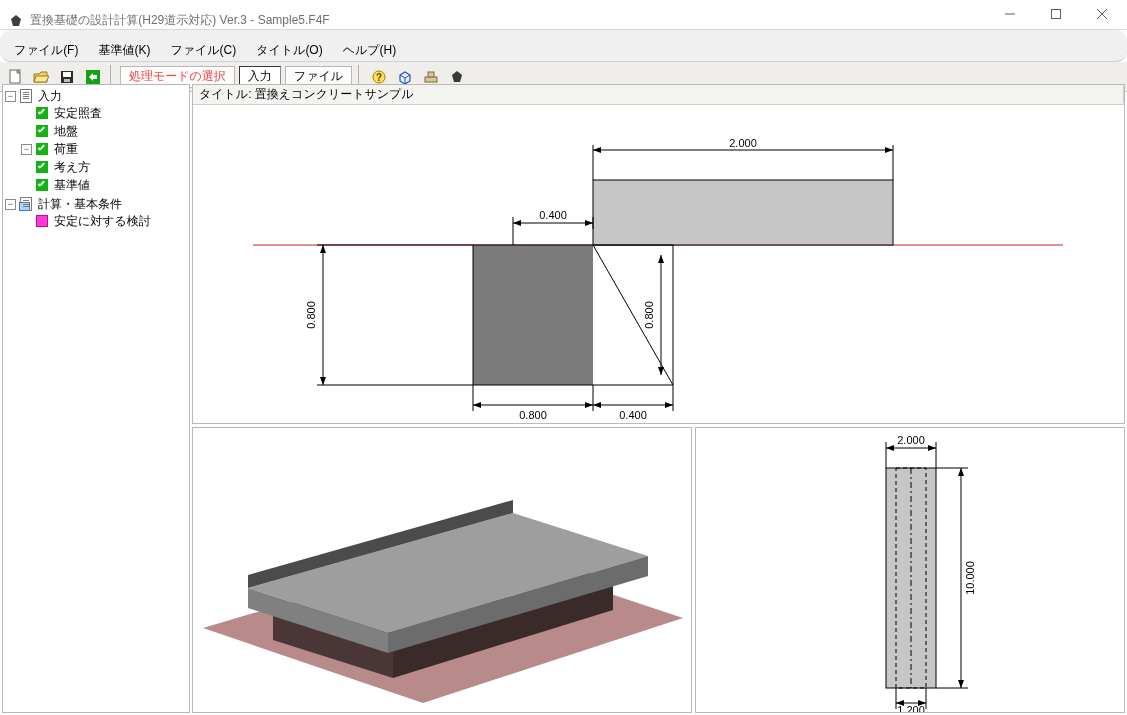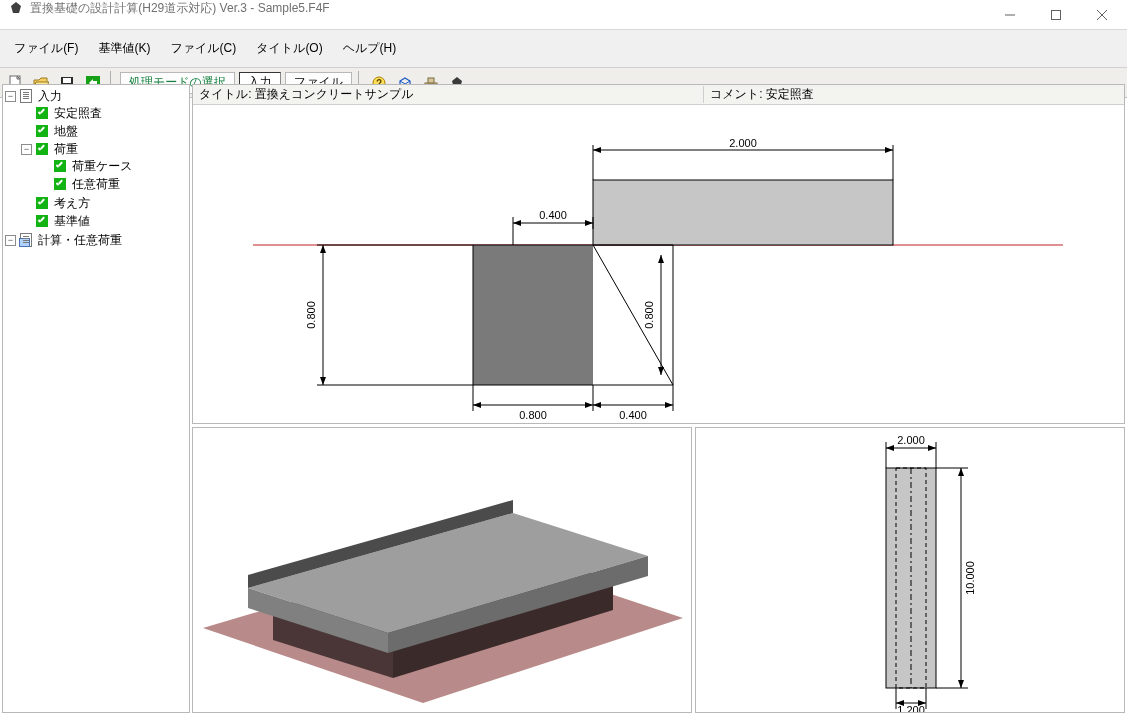--- a/index.html
+++ b/index.html
@@ -1,31 +1,31 @@
 <!DOCTYPE html>
 <html><head>
 <meta charset="utf-8">
 <style>
   * { box-sizing: border-box; margin:0; padding:0; }
   html,body { width:1127px; height:715px; font-family:"MS UI Gothic","Meiryo",sans-serif; font-size:12px; color:#000; background:#fff; overflow:hidden;}
   
-  .titlebar { height:30px; background:#fff; border-bottom:1px solid #d9d9d9; display:flex; align-items:flex-start; padding:0 2px 0 8px;}
+  .titlebar { height:30px; background:#fff; border-bottom:1px solid #d9d9d9; display:flex; align-items:flex-end; padding:0 2px 0 8px;}
   .titlebar .icon { width:16px; height:16px; margin-right:6px; display:flex; align-items:center; justify-content:center;}
   .titlebar .title { flex:1; color:#707070; font-size:12px;}
   .winbtn { width:46px; height:30px; display:flex; align-items:center; justify-content:center; color:#606060;}
   
-  .menubar { height:38px; background:#f0f0f0; display:flex; align-items:center; padding-left:4px; border-bottom:1px solid #d0d0d0;}
+  .menubar { height:32px; background:#f0f0f0; display:flex; align-items:flex-end; padding-left:4px; border-bottom:1px solid #d0d0d0;border-radius:11px;}
   .menubar .mitem { padding:2px 10px; cursor:default;}
   
   .toolbar { height:30px; background:#efeeea; display:flex; align-items:center; padding:0 2px; border-bottom:1px solid #bdbdbd; gap:0px;}
   .tbtn { width:24px; height:24px; display:flex; align-items:center; justify-content:center; margin:0 1px; border:1px solid transparent;}
   .tsep { width:6px; height:24px; border-left:1px solid #b0b0b0; margin:0 2px 0 4px;}
   .tlabel-btn { height:22px; padding:0 8px; margin:0 2px; background:#fdfdfd; border:1px solid #b8b8b8; display:flex; align-items:center; font-size:12px; cursor:default;}
   .tlabel-btn.active { background:#fff; border:1px inset #8a8a8a;}
-  .tlabel-btn.blue { color:#15803d;}
+  .tlabel-btn.blue { color:#ef4444;}
   
   .workspace { position:absolute; top:82px; left:0; right:0; bottom:0; display:flex;}
   
   .treepane { width:188px; background:#fff; border:1px solid #b8b8b8; margin:2px 1px 2px 2px; overflow:auto; padding:2px 0;}
   .tree ul { list-style:none; }
   .tree li { white-space:nowrap; padding:1px 0 1px 0;}
   .tree .row { display:flex; align-items:center; height:16px;}
   .tree .exp { width:11px; height:11px; border:1px solid #8c8c8c; background:#fff; font-size:9px; line-height:9px; text-align:center; margin-right:3px; color:#555; cursor:default;}
   .tree .noexp { width:14px;}
   .tree .ic { width:14px; height:14px; margin-right:3px; display:inline-flex; align-items:center; justify-content:center;}
@@ -184,40 +184,20 @@
                 </div>
               </li>
             <li>
               <div class="row">
                   <span class="exp">−</span>
                   <span class="ic">
                     <span class="green-check"></span>
                   </span>
                   <span class="lbl">荷重</span>
                 </div>
-              <ul style="padding-left:18px">
-                <li>
-                    <div class="row">
-                      <span class="noexp"></span>
-                      <span class="ic">
-                        <span class="green-check"></span>
-                      </span>
-                      <span class="lbl">荷重ケース</span>
-                    </div>
-                  </li>
-                <li>
-                    <div class="row">
-                      <span class="noexp"></span>
-                      <span class="ic">
-                        <span class="green-check"></span>
-                      </span>
-                      <span class="lbl">任意荷重</span>
-                    </div>
-                  </li>
-              </ul>
             </li>
             <li>
                 <div class="row">
                   <span class="noexp"></span>
                   <span class="ic">
                     <span class="green-check"></span>
                   </span>
                   <span class="lbl">考え方</span>
                 </div>
               </li>
@@ -231,33 +211,43 @@
                 </div>
               </li>
           </ul>
         </li>
         <li>
           <div class="row" style="padding-left:2px">
             <span class="exp">−</span>
             <span class="ic">
                 <span class="doc-ic calc"></span>
               </span>
-            <span class="lbl">計算・任意荷重</span>
+            <span class="lbl">計算・基本条件</span>
           </div>
+          <ul style="padding-left:18px">
+            <li>
+                <div class="row">
+                  <span class="noexp"></span>
+                  <span class="ic">
+                    <span class="pink-sq"></span>
+                  </span>
+                  <span class="lbl">安定に対する検討</span>
+                </div>
+              </li>
+          </ul>
         </li>
       </ul>
     </div>
   </div>
 
   <div class="views">
 
     <div class="panel top">
       <div class="hdrstrip">
         <div class="cell"><span>タイトル:</span>&nbsp;<span>置換えコンクリートサンプル</span></div>
-        <div class="cell"><span>コメント:</span>&nbsp;<span>安定照査</span></div>
       </div>
       <svg width="930" height="318" viewBox="0 0 930 318">
         <defs>
           <marker id="arL" markerWidth="8" markerHeight="6" refX="0" refY="3" orient="auto">
               <path d="M8 0 L0 3 L8 6 Z" class="arrow"></path>
             </marker>
           <marker id="arR" markerWidth="8" markerHeight="6" refX="8" refY="3" orient="auto">
               <path d="M0 0 L8 3 L0 6 Z" class="arrow"></path>
             </marker>
         </defs>

